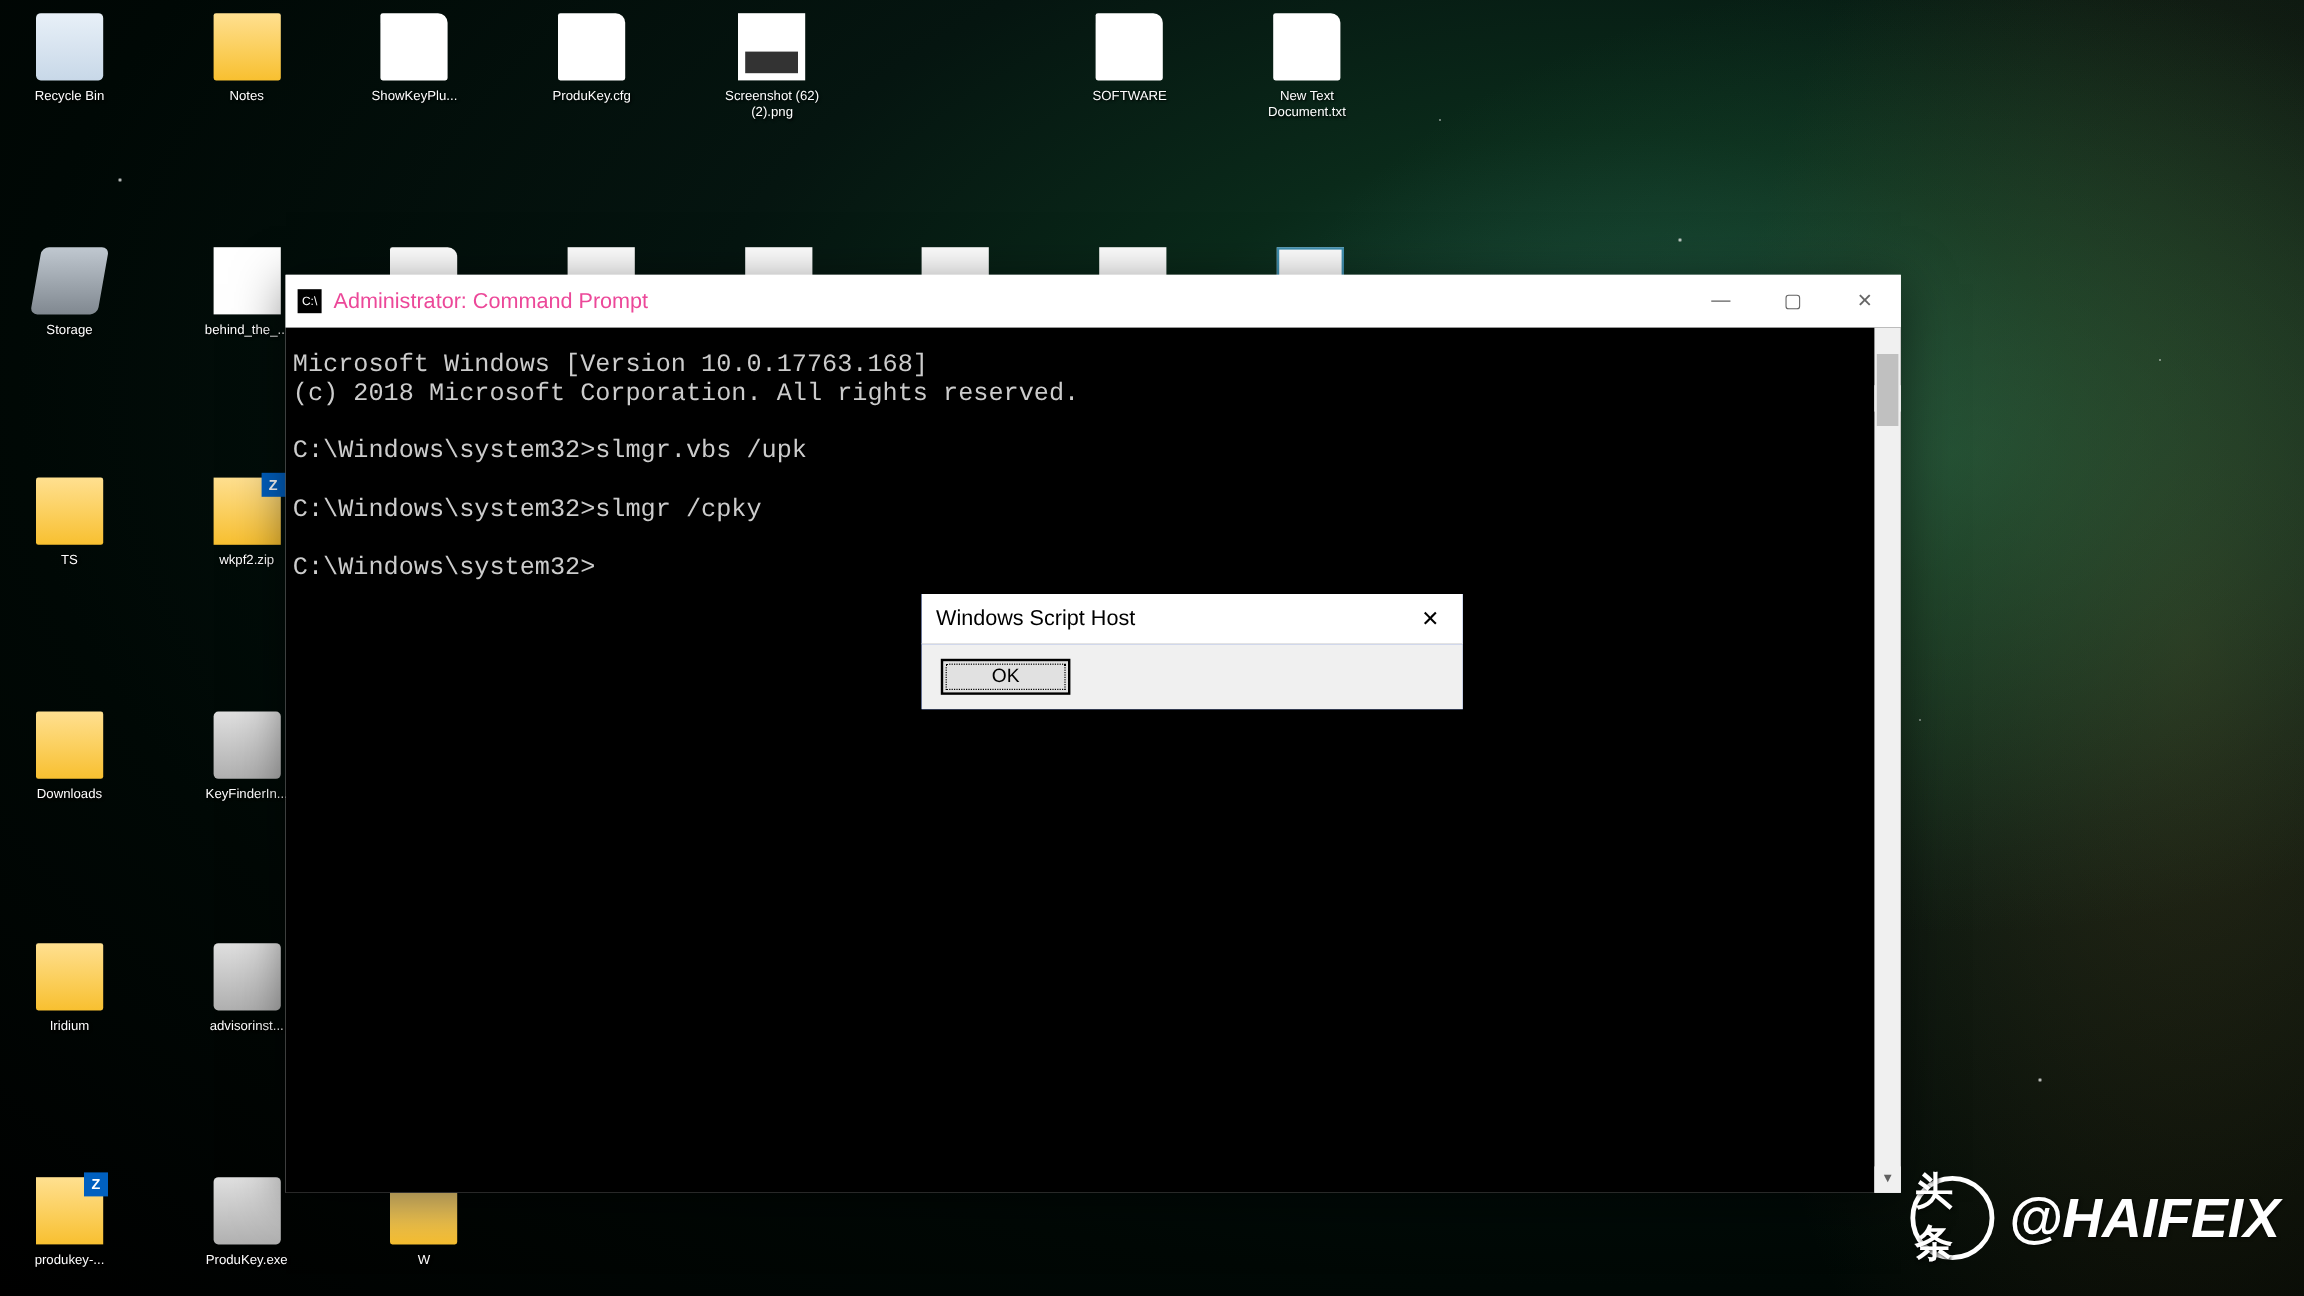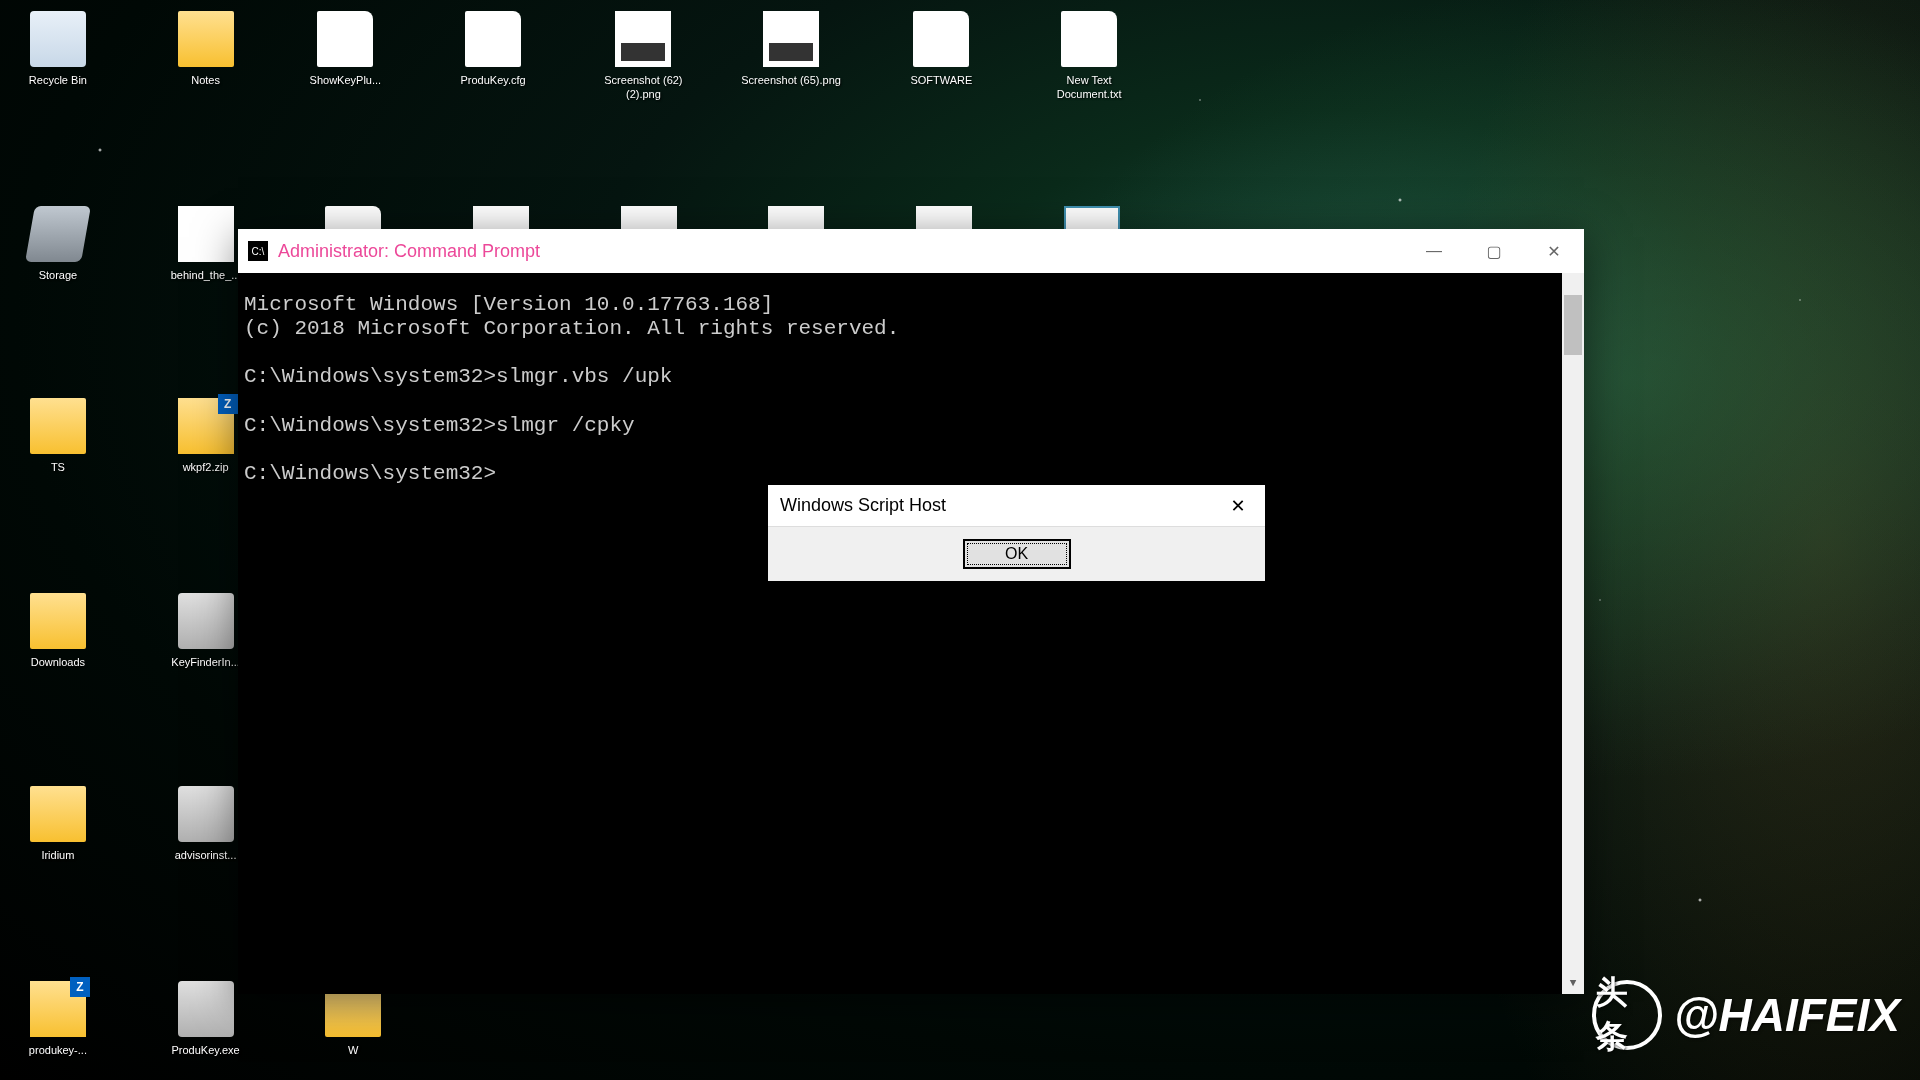--- a/index.html
+++ b/index.html
@@ -134,22 +134,22 @@
   top: 22px;
   left: 2px;
   right: 2px;
   height: 60px;
   background: #c0c0c0;
 }
 
 .dialog {
   position: absolute;
   left: 768px;
-  top: 485px;
-  width: 497px;
+  top: 495px;
+  width: 451px;
   background: #1d4ed8;
   box-shadow: 0 10px 50px rgba(0,0,0,0.6);
 }
 .dialog-titlebar {
   height: 42px;
   background: #fff;
   display: flex;
   align-items: center;
   padding: 0 12px;
   border-bottom: 1px solid #ddd;
@@ -166,21 +166,21 @@
 }
 .dialog-body {
   padding: 28px 16px 24px 16px;
   background: #fff;
 }
 .dialog-msg { font-size: 16px; color: #000; }
 .dialog-footer {
   background: #f0f0f0;
   padding: 12px 16px;
   display: flex;
-  justify-content: center;
+  justify-content: flex-start;
 }
 .dialog-ok {
   width: 108px;
   height: 30px;
   background: #e1e1e1;
   border: 2px solid #000;
   outline: 1px dotted #000;
   outline-offset: -5px;
   font-size: 16px;
   cursor: pointer;
@@ -225,24 +225,20 @@
       <div class="icon-label">ShowKeyPlu...</div>
     </div>
     <div class="desktop-icon" style="left: 443.077px; top: 10.5495px;">
       <div class="icon-img icon-file"></div>
       <div class="icon-label">ProduKey.cfg</div>
     </div>
     <div class="desktop-icon" style="left: 593.407px; top: 10.5495px;">
       <div class="icon-img icon-png"></div>
       <div class="icon-label">Screenshot (62) (2).png</div>
     </div>
-    <div class="desktop-icon" style="left: 741.099px; top: 10.5495px;">
-      <div class="icon-img icon-png"></div>
-      <div class="icon-label">Screenshot (65).png</div>
-    </div>
     <div class="desktop-icon" style="left: 891.429px; top: 10.5495px;">
       <div class="icon-img icon-file"></div>
       <div class="icon-label">SOFTWARE</div>
     </div>
     <div class="desktop-icon" style="left: 1039.12px; top: 10.5495px;">
       <div class="icon-img icon-file"></div>
       <div class="icon-label">New Text Document.txt</div>
     </div>
     <div class="desktop-icon" style="left: 7.91209px; top: 205.714px;">
       <div class="icon-img icon-storage"></div>

